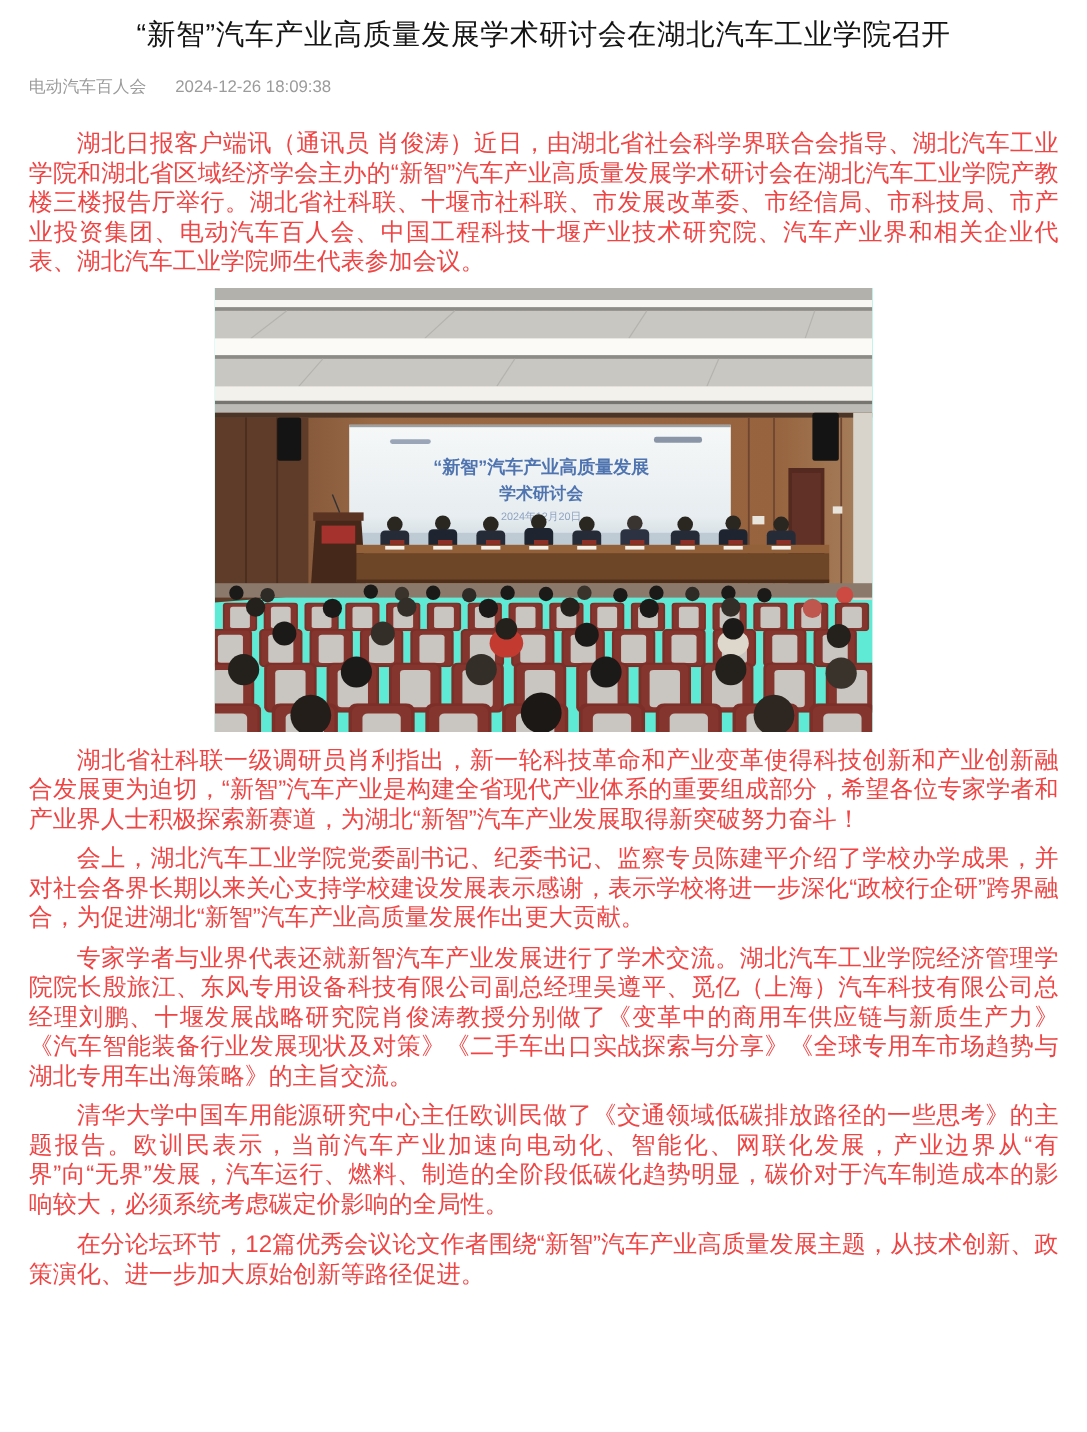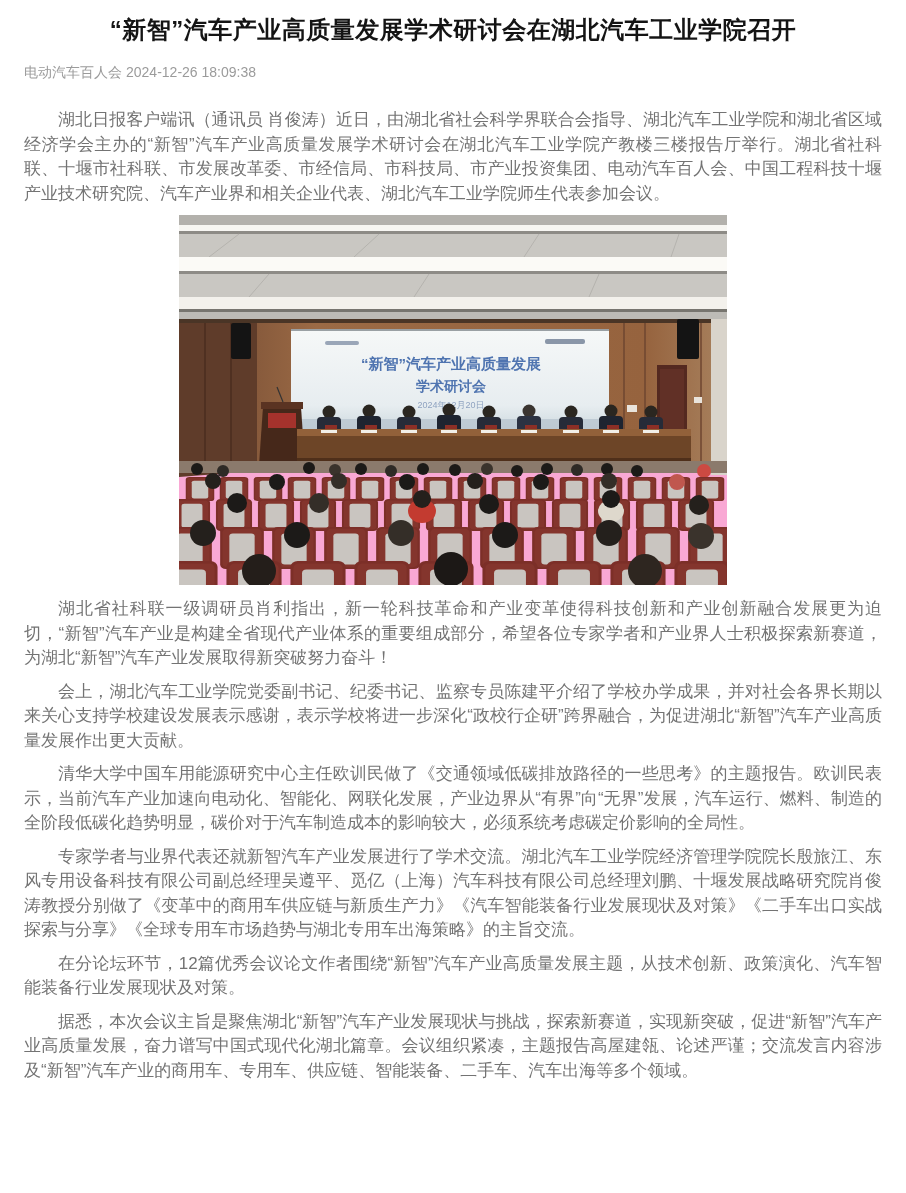--- a/index.html
+++ b/index.html
@@ -5,47 +5,47 @@
   html,body{margin:0;padding:0;background:#ffffff;}
   body{
     width:906px;
     font-family:"Liberation Sans","DejaVu Sans",sans-serif;
     color:#404040;
   }
   .article{padding:0 24px;}
   .article-title{
     font-size:24px;
     line-height:32px;
-    font-weight:700;
+    font-weight:400;
     text-align:center;
     color:#141414;
     margin:14px 36px 16px 36px;
     letter-spacing:0.5px;
   }
   .meta-row{
     color:#9b9b9b;
     font-size:14px;
     line-height:20px;
     margin:0 0 26px 0;
   }
-  .meta-row .meta-time{margin-left:4px;}
+  .meta-row .meta-time{margin-left:24px;}
   p.body-par{
-    font-size:17px;
+    font-size:20px;
     line-height:24.5px;
-    color:#737373;
+    color:#ef4444;
     margin:0 0 9px 0;
     text-indent:2em;
     text-align:justify;
   }
   .photo-wrap{
     width:548px;
     height:370px;
     margin:2px auto 12px auto;
     overflow:hidden;
-    background:#f9a8d4;
+    background:#5eead4;
   }
   .photo-wrap svg{display:block;}
 </style>
 </head>
 <body>
 
 <div class="article">
 
   <h1 class="article-title">“新智”汽车产业高质量发展学术研讨会在湖北汽车工业学院召开</h1>
 
@@ -286,18 +286,17 @@
           <circle cx="80" cy="356" r="17" fill="#241e1a"></circle>
           <circle cx="272" cy="354" r="17" fill="#1c1816"></circle>
           <circle cx="466" cy="356" r="17" fill="#2e2620"></circle>
         </g>
       </g>
     </svg>
   </div>
 
   <p class="body-par">湖北省社科联一级调研员肖利指出，新一轮科技革命和产业变革使得科技创新和产业创新融合发展更为迫切，“新智”汽车产业是构建全省现代产业体系的重要组成部分，希望各位专家学者和产业界人士积极探索新赛道，为湖北“新智”汽车产业发展取得新突破努力奋斗！</p>
   <p class="body-par">会上，湖北汽车工业学院党委副书记、纪委书记、监察专员陈建平介绍了学校办学成果，并对社会各界长期以来关心支持学校建设发展表示感谢，表示学校将进一步深化“政校行企研”跨界融合，为促进湖北“新智”汽车产业高质量发展作出更大贡献。</p>
+  <p class="body-par">专家学者与业界代表还就新智汽车产业发展进行了学术交流。湖北汽车工业学院经济管理学院院长殷旅江、东风专用设备科技有限公司副总经理吴遵平、觅亿（上海）汽车科技有限公司总经理刘鹏、十堰发展战略研究院肖俊涛教授分别做了《变革中的商用车供应链与新质生产力》《汽车智能装备行业发展现状及对策》《二手车出口实战探索与分享》《全球专用车市场趋势与湖北专用车出海策略》的主旨交流。</p>
   <p class="body-par">清华大学中国车用能源研究中心主任欧训民做了《交通领域低碳排放路径的一些思考》的主题报告。欧训民表示，当前汽车产业加速向电动化、智能化、网联化发展，产业边界从“有界”向“无界”发展，汽车运行、燃料、制造的全阶段低碳化趋势明显，碳价对于汽车制造成本的影响较大，必须系统考虑碳定价影响的全局性。</p>
-  <p class="body-par">专家学者与业界代表还就新智汽车产业发展进行了学术交流。湖北汽车工业学院经济管理学院院长殷旅江、东风专用设备科技有限公司副总经理吴遵平、觅亿（上海）汽车科技有限公司总经理刘鹏、十堰发展战略研究院肖俊涛教授分别做了《变革中的商用车供应链与新质生产力》《汽车智能装备行业发展现状及对策》《二手车出口实战探索与分享》《全球专用车市场趋势与湖北专用车出海策略》的主旨交流。</p>
-  <p class="body-par">在分论坛环节，12篇优秀会议论文作者围绕“新智”汽车产业高质量发展主题，从技术创新、政策演化、汽车智能装备行业发展现状及对策。</p>
-  <p class="body-par">据悉，本次会议主旨是聚焦湖北“新智”汽车产业发展现状与挑战，探索新赛道，实现新突破，促进“新智”汽车产业高质量发展，奋力谱写中国式现代化湖北篇章。会议组织紧凑，主题报告高屋建瓴、论述严谨；交流发言内容涉及“新智”汽车产业的商用车、专用车、供应链、智能装备、二手车、汽车出海等多个领域。</p>
+  <p class="body-par">在分论坛环节，12篇优秀会议论文作者围绕“新智”汽车产业高质量发展主题，从技术创新、政策演化、进一步加大原始创新等路径促进。</p>
 
 </div>
 
 </body></html>

